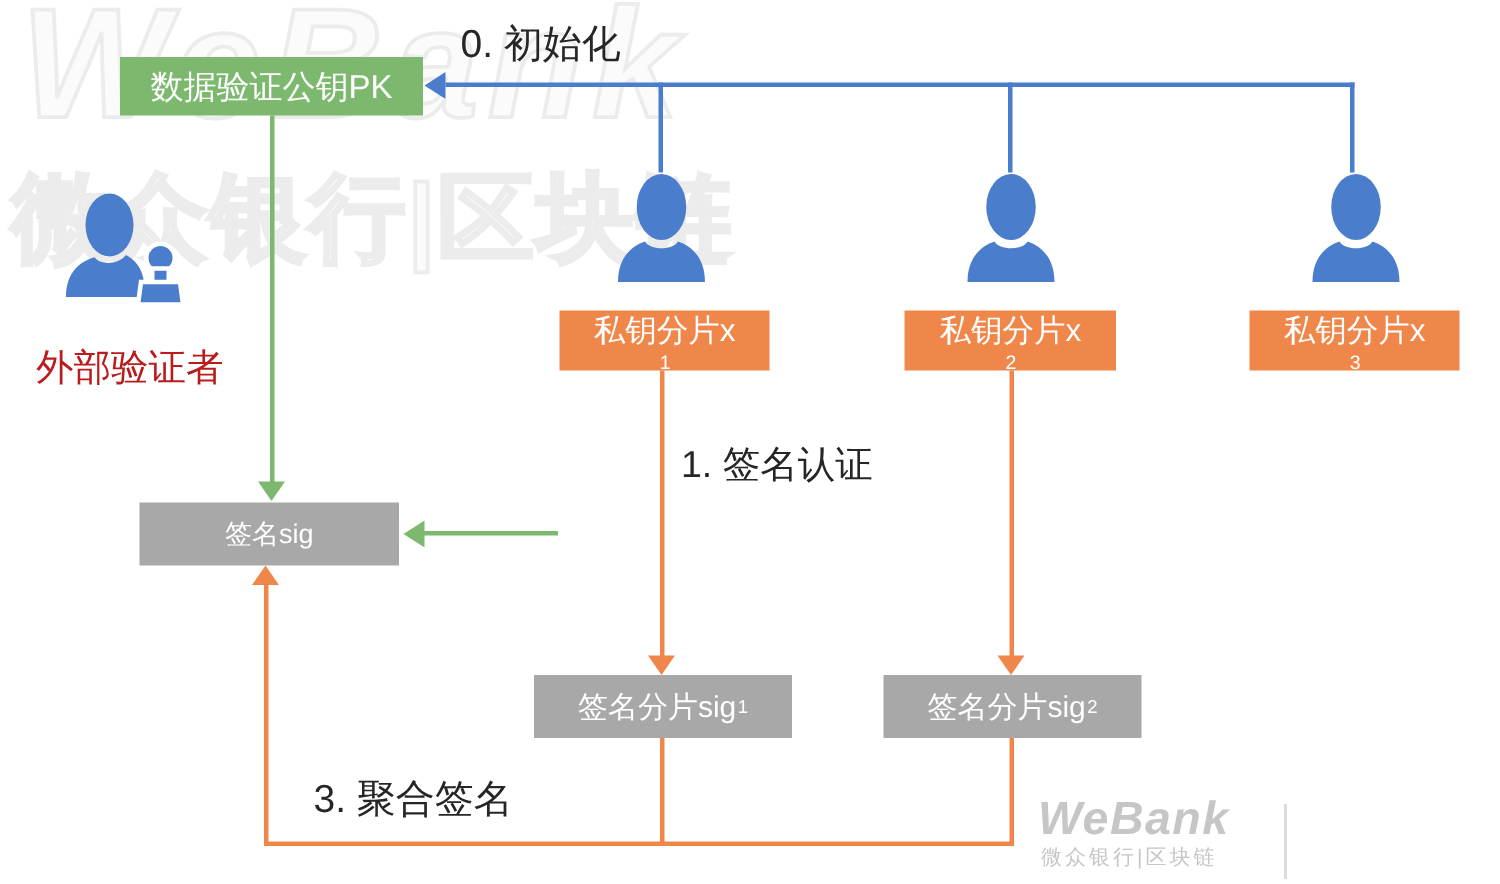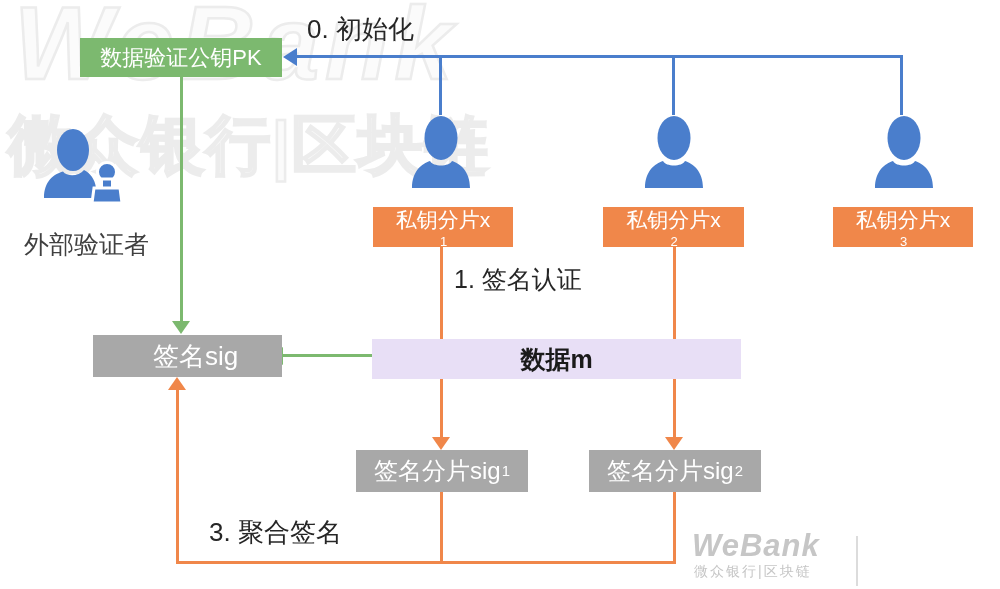--- a/index.html
+++ b/index.html
@@ -10,54 +10,54 @@
   
   .wm{position:absolute;font-weight:bold;color:#FBFBFB;
       -webkit-text-stroke:2.5px #ECECEC;white-space:nowrap;z-index:0;}
   .wm1{left:14px;top:-16px;font-size:104px;font-style:italic;letter-spacing:6px;}
   .wm2{left:8px;top:102px;font-size:64px;letter-spacing:2px;}
   
   .node{position:absolute;display:flex;align-items:center;justify-content:center;
         white-space:nowrap;z-index:6;}
   .green-box{background:#7CB96F;color:#fff;font-size:22px;}
   .orange-box{background:#F0874A;color:#fff;font-size:21px;flex-direction:column;}
-  .gray-box{background:#A8A8A8;color:#fff;font-size:24px;}
+  .gray-box{background:#A8A8A8;color:#fff;font-size:20px;}
   .purple-box{background:#E8DFF6;color:#1a1a1a;font-size:25px;font-weight:bold;}
   .sub{font-size:0.62em;vertical-align:-0.28em;margin-left:1px;}
   
   .line{position:absolute;z-index:1;}
   .blue{background:#4A7ECC;} .greenl{background:#7CB96F;} .orangel{background:#F0874A;}
   .arr{position:absolute;width:0;height:0;z-index:2;}
   .arr-left-blue{border-top:9px solid transparent;border-bottom:9px solid transparent;border-right:14px solid #4A7ECC;}
   .arr-left-green{border-top:9px solid transparent;border-bottom:9px solid transparent;border-right:14px solid #7CB96F;}
   .arr-down-green{border-left:9px solid transparent;border-right:9px solid transparent;border-top:13px solid #7CB96F;}
   .arr-down-orange{border-left:9px solid transparent;border-right:9px solid transparent;border-top:13px solid #F0874A;}
   .arr-up-orange{border-left:9px solid transparent;border-right:9px solid transparent;border-bottom:13px solid #F0874A;}
   
   .step{position:absolute;font-size:25px;color:#262626;white-space:nowrap;z-index:4;}
-  .caption{position:absolute;font-size:25px;color:#404040;white-space:nowrap;z-index:4;}
+  .caption{position:absolute;font-size:25px;color:#b91c1c;white-space:nowrap;z-index:4;}
   
   .person{position:absolute;z-index:3;}
   
   .footer{position:absolute;white-space:nowrap;z-index:7;}
   .f-webank{left:692px;top:528px;font-size:31px;font-weight:bold;font-style:italic;color:#C6C6C6;letter-spacing:1px;}
   .f-sub{left:694px;top:563px;font-size:14px;color:#C6C6C6;letter-spacing:2px;}
   .f-div{left:856px;top:536px;width:2px;height:50px;background:#DCDCDC;}
   .f-wedpr{left:868px;top:540px;font-size:34px;font-weight:bold;font-style:italic;color:#D2D2D2;letter-spacing:1px;}
 </style>
 </head>
 <body>
 
 <div id="canvas">
 
   <div class="wm wm1">WeBank</div>
   <div class="wm wm2">微众银行|区块链</div>
 
   <div class="step" style="left:307px;top:12px;font-size:26px;">0. 初始化</div>
-  <div class="step" style="left:454px;top:263px;">1. 签名认证</div>
+  <div class="step" style="left:454px;top:293px;">1. 签名认证</div>
   <div class="step" style="left:209px;top:515px;font-size:26px;">3. 聚合签名</div>
 
   <div class="line blue" style="left:297px;top:55px;width:606px;height:3px;"></div>
   <div class="arr arr-left-blue" style="left:283px;top:48px;"></div>
   <div class="line blue" style="left:439px;top:55px;width:3px;height:60px;"></div>
   <div class="line blue" style="left:672px;top:55px;width:3px;height:60px;"></div>
   <div class="line blue" style="left:900px;top:55px;width:3px;height:60px;"></div>
 
   <div class="line greenl" style="left:180px;top:77px;width:3px;height:246px;"></div>
   <div class="arr arr-down-green" style="left:172px;top:321px;"></div>
@@ -106,23 +106,22 @@
   </div>
   <div class="node orange-box" style="left:603px;top:207px;width:141px;height:40px;">
     <span>私钥分片x</span>
       <span class="sub">2</span>
   </div>
   <div class="node orange-box" style="left:833px;top:207px;width:140px;height:40px;">
     <span>私钥分片x</span>
       <span class="sub">3</span>
   </div>
 
-  <div class="node purple-box" style="left:372px;top:339px;width:369px;height:40px;">数据m</div>
 
-  <div class="node gray-box" style="left:93px;top:335px;width:173px;height:42px;font-size:26px;padding-left:16px;">签名sig</div>
+  <div class="node gray-box" style="left:93px;top:335px;width:173px;height:42px;font-size:18px;">签名sig</div>
 
   <div class="node gray-box" style="left:356px;top:450px;width:172px;height:42px;">
     <span>签名分片sig</span>
       <span class="sub">1</span>
   </div>
   <div class="node gray-box" style="left:589px;top:450px;width:172px;height:42px;">
     <span>签名分片sig</span>
       <span class="sub">2</span>
   </div>
 

